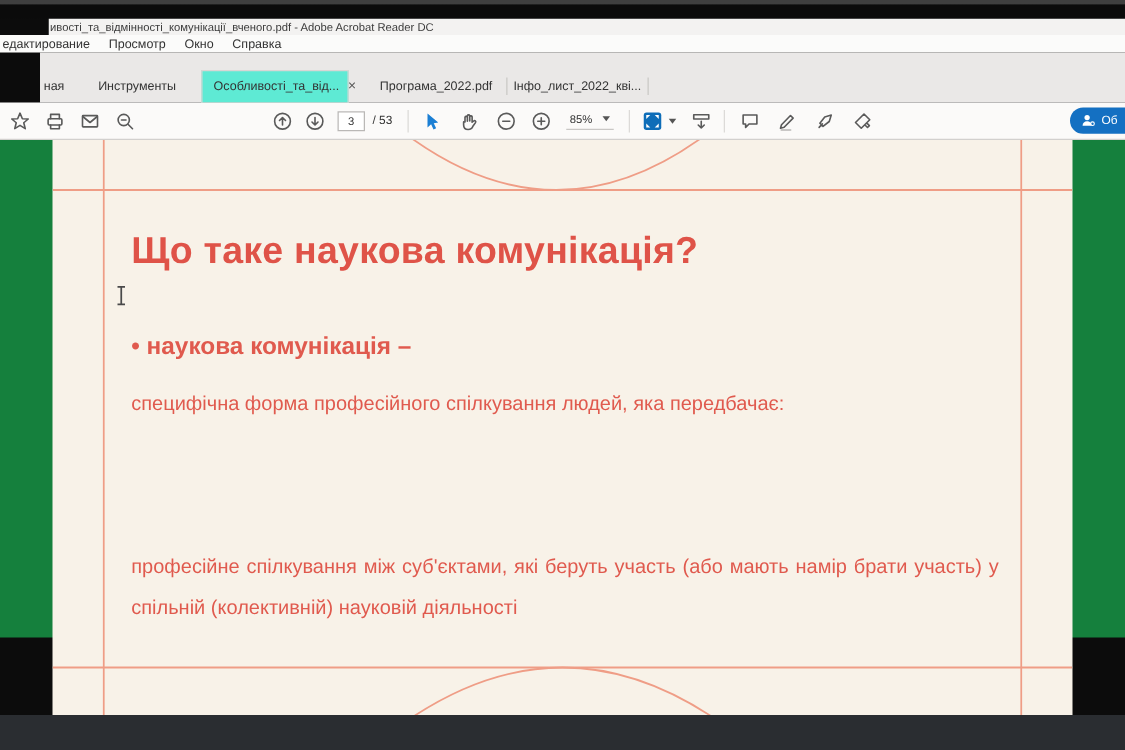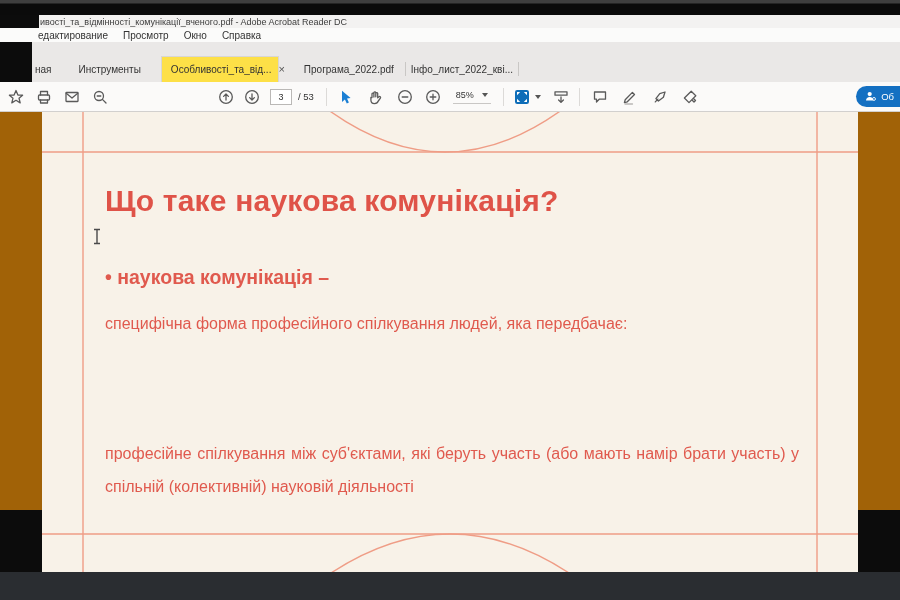--- a/index.html
+++ b/index.html
@@ -10,32 +10,32 @@
   }
   
   .top-strip { position:absolute; left:0; top:0; width:900px; height:15px;
     background:linear-gradient(180deg,#3f3f3f 0,#3f3f3f 3px,#0b0b0b 4px); }
   
   .titlebar { position:absolute; left:0; top:15px; width:900px; height:13px;
     background:#f3f2f1; display:flex; align-items:center;margin-left:39px; }
   .titlebar span { font-size:9px; color:#3c3c3c; white-space:nowrap; margin-left:1px; }
   
   .menubar { position:absolute; left:0; top:28px; width:900px; height:14px;
-    background:#fbfbfa; display:flex; align-items:center; gap:15px;padding-left:36px; }
+    background:#fbfbfa; display:flex; align-items:center; gap:15px; }
   .menubar span { font-size:10px; color:#333; white-space:nowrap; }
   .menubar span:first-child { margin-left:2px; }
   
   .tabstrip { position:absolute; left:0; top:42px; width:900px; height:40px;
     background:#eae8e7;margin-left:32px; }
   .tabs { position:absolute; left:0; bottom:0; height:26px; display:flex; align-items:stretch; }
   .tab, .tab-home, .tab-tools { font-size:10px; color:#333; display:flex; align-items:center; white-space:nowrap; }
   .tab-home { margin-left:3px; }
   .tab-tools { margin-left:27px; }
   .tab { justify-content:center; }
-  .tab.active { background:#fde047; border:1px solid #d8d6d4; border-bottom:none;
+  .tab.active { background:#5eead4; border:1px solid #d8d6d4; border-bottom:none;
     margin-left:20px; width:118px; gap:7px;padding-left:16px; }
   .tab.plain { width:112px; position:relative; }
   .tab.plain:first-of-type { margin-left:0; }
   .tab .close { font-size:11px; color:#555; line-height:1; }
   .tabsep { width:1px; height:14px; background:#c9c7c5; align-self:center; }
   
   .toolbar { position:absolute; left:0; top:82px; width:900px; height:30px;
     background:#fbfaf9; border-bottom:1px solid #d2d0ce;
     display:flex; align-items:center; }
   .tb-icon { width:16px; height:16px; flex:0 0 auto; display:block; }
@@ -50,21 +50,21 @@
   .zoombox span { font-size:9px; color:#333; }
   .caret { width:0; height:0; border-left:3.5px solid transparent;
     border-right:3.5px solid transparent; border-top:4px solid #555; }
   .fitwrap { margin-left:10px; display:flex; align-items:center; gap:5px; }
   .share { margin-left:auto; margin-right:-16px; height:21px; border-radius:11px;
     background:#1470c2; color:#fff; display:flex; align-items:center;
     padding:0 22px 0 8px; gap:4px; flex:0 0 auto; }
   .share span { font-size:9.5px; color:#fff; white-space:nowrap; }
   
   .docpane { position:absolute; left:0; top:112px; width:900px; height:398px;
-    background:#a16207; }
+    background:#15803d; }
   .slide { position:absolute; left:42px; top:0; width:816px; height:460px;
     background:#f8f2e8; overflow:hidden; }
   .decor { position:absolute; left:0; top:0; }
   .slide-title { position:absolute; left:63px; top:72px; width:700px;
     font-size:30px; font-weight:bold; color:#df5348; letter-spacing:0.2px; }
   .slide-bullet { position:absolute; left:63px; top:154px; width:694px;
     font-size:19.5px; font-weight:bold; color:#e05a4e; }
   .slide-p { position:absolute; left:63px; width:694px; font-size:16px;
     line-height:32.5px; color:#e05a4e; }
   .p1 { top:196px; }

